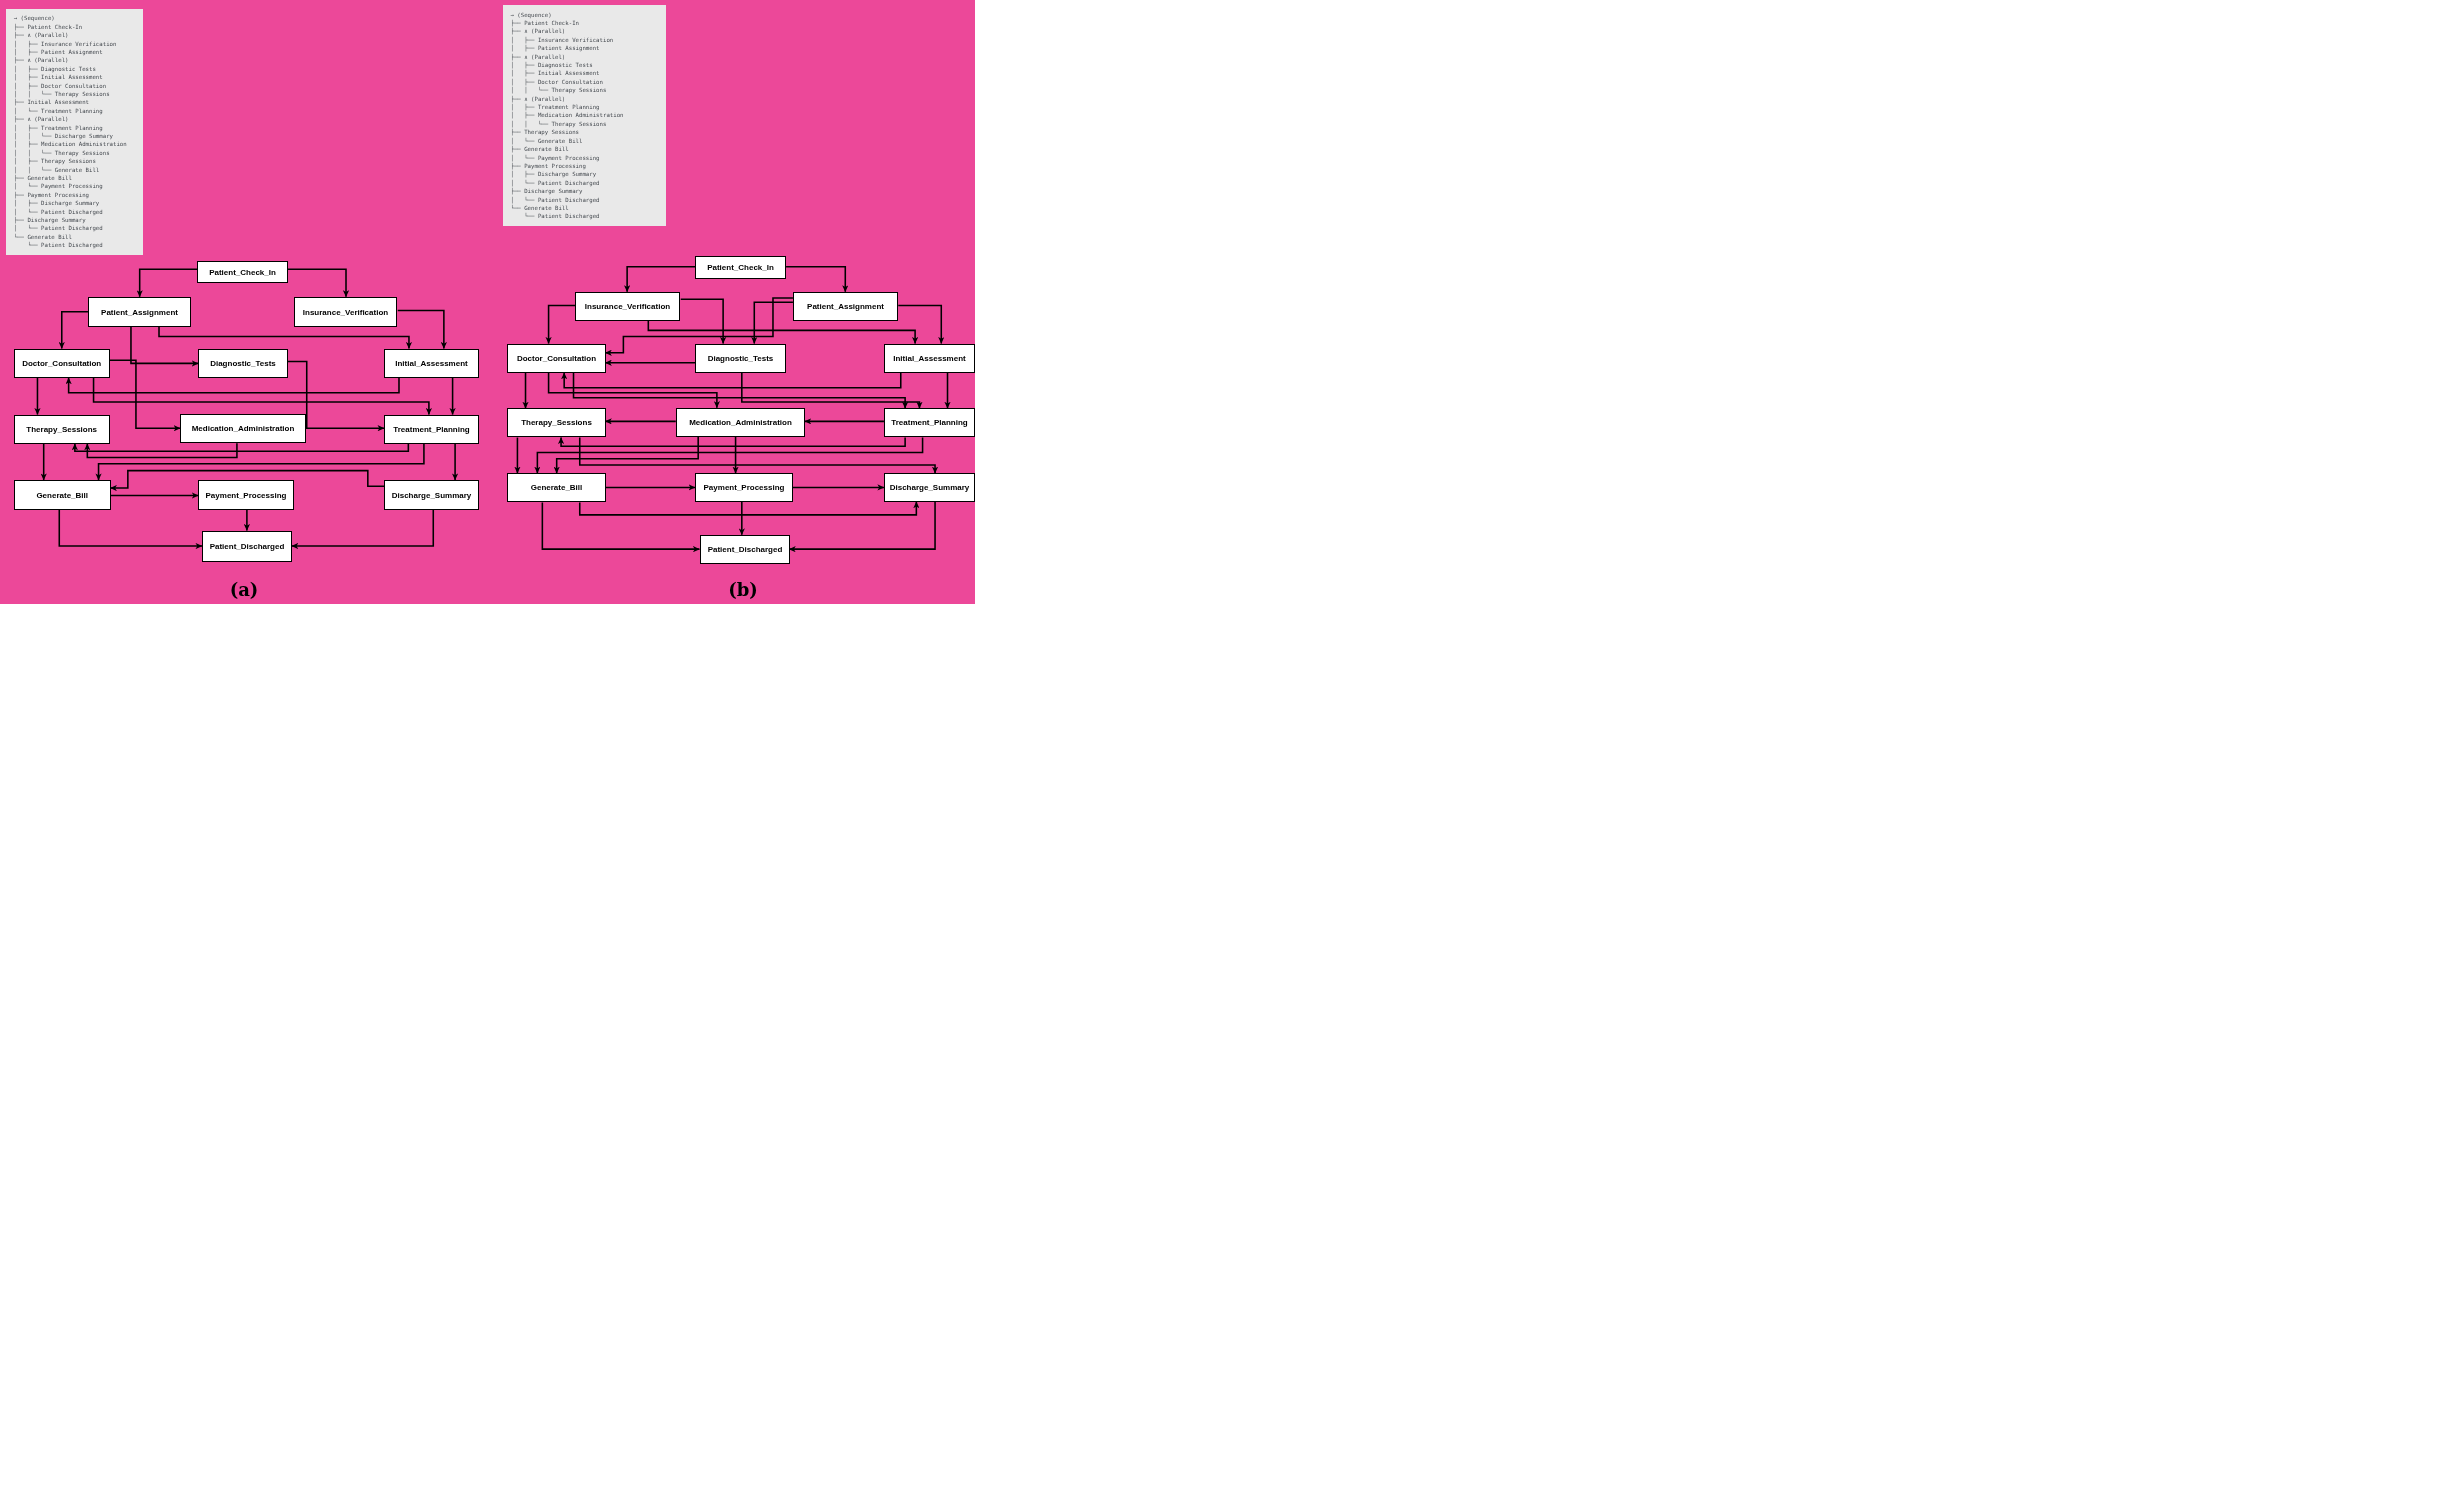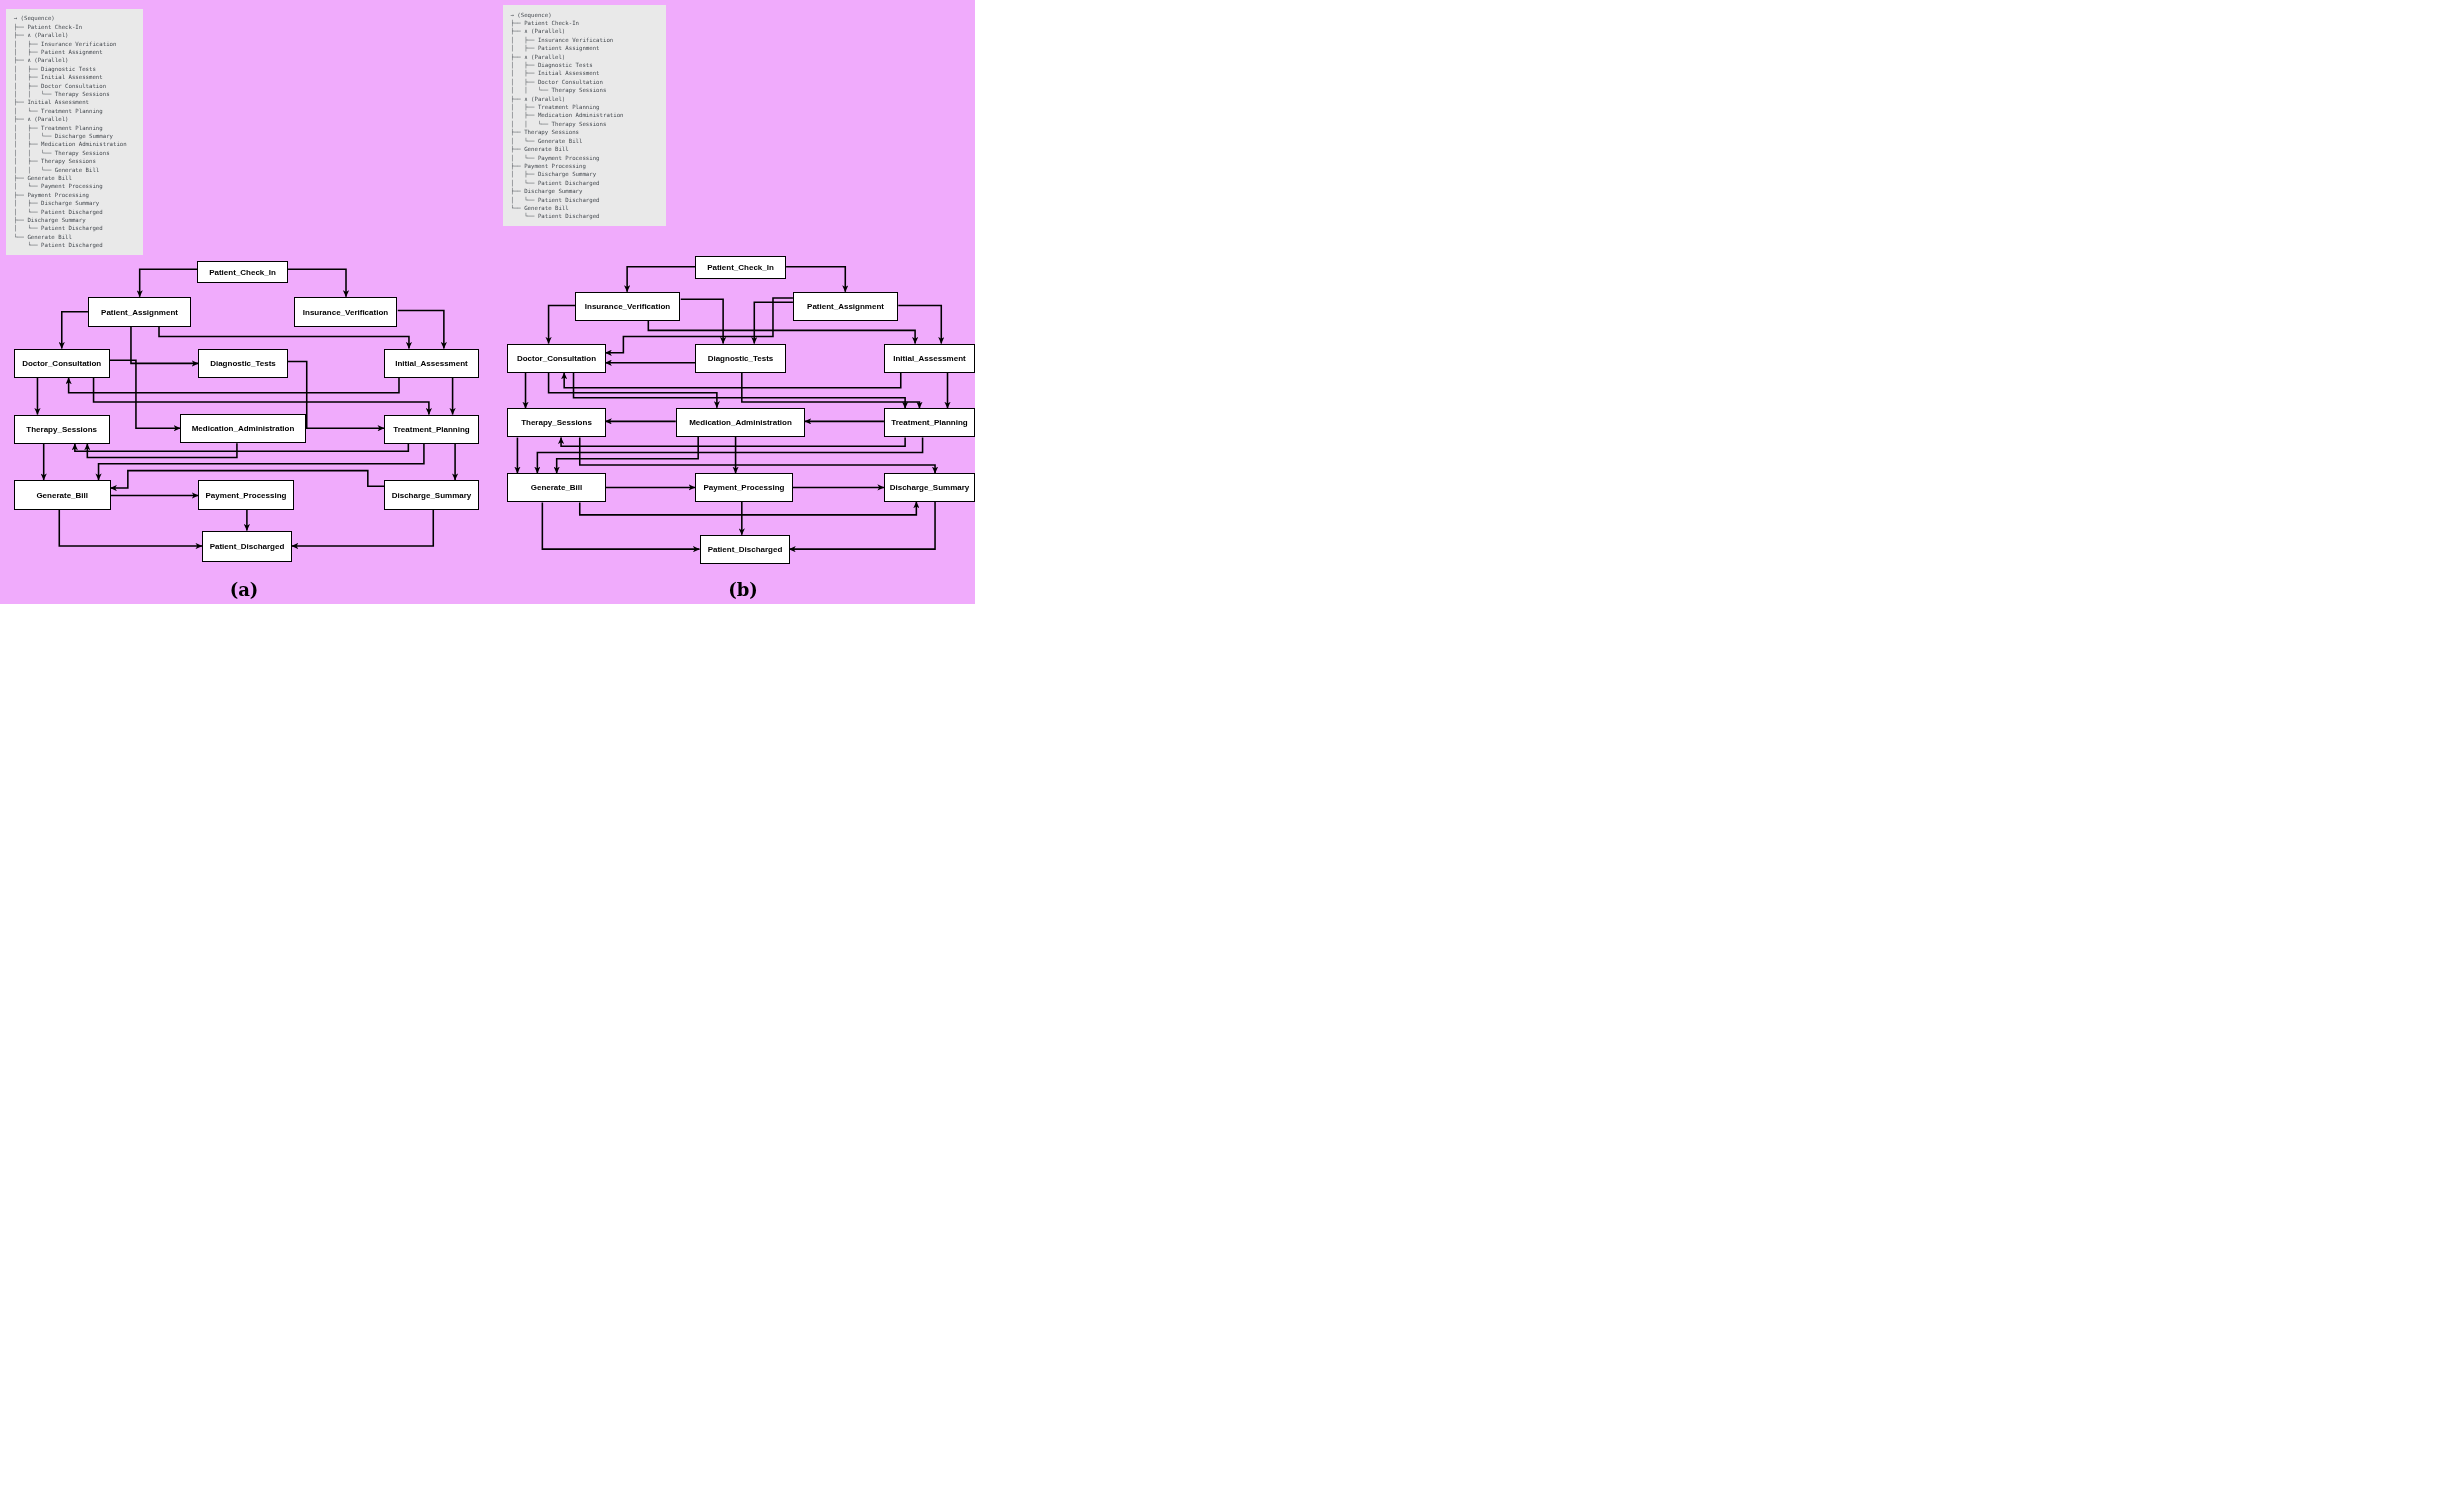--- a/index.html
+++ b/index.html
@@ -1,19 +1,19 @@
 <!DOCTYPE html>
 <html style="font-size:10px"><head>
 <meta charset="utf-8">
 <style>
   html,body{margin:0;padding:0;background:#ffffff;}
   .page{
     position:relative;
     width:975px;height:604px;
-    background:#f0abfc;
+    background:#ec4899;
     font-family:"Liberation Sans",sans-serif;
     overflow:hidden;
   }
   .tree{
     position:absolute;
     margin:0;
     background:#e9e9e9;
     color:#43484e;
     font-family:"DejaVu Sans Mono",monospace;
     font-size:5.7px;

